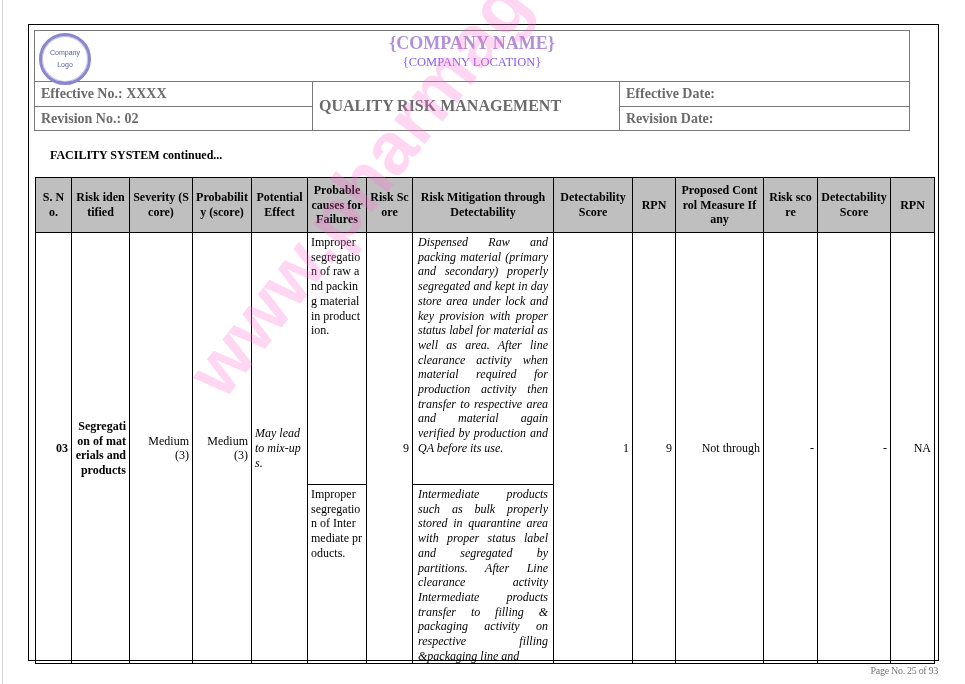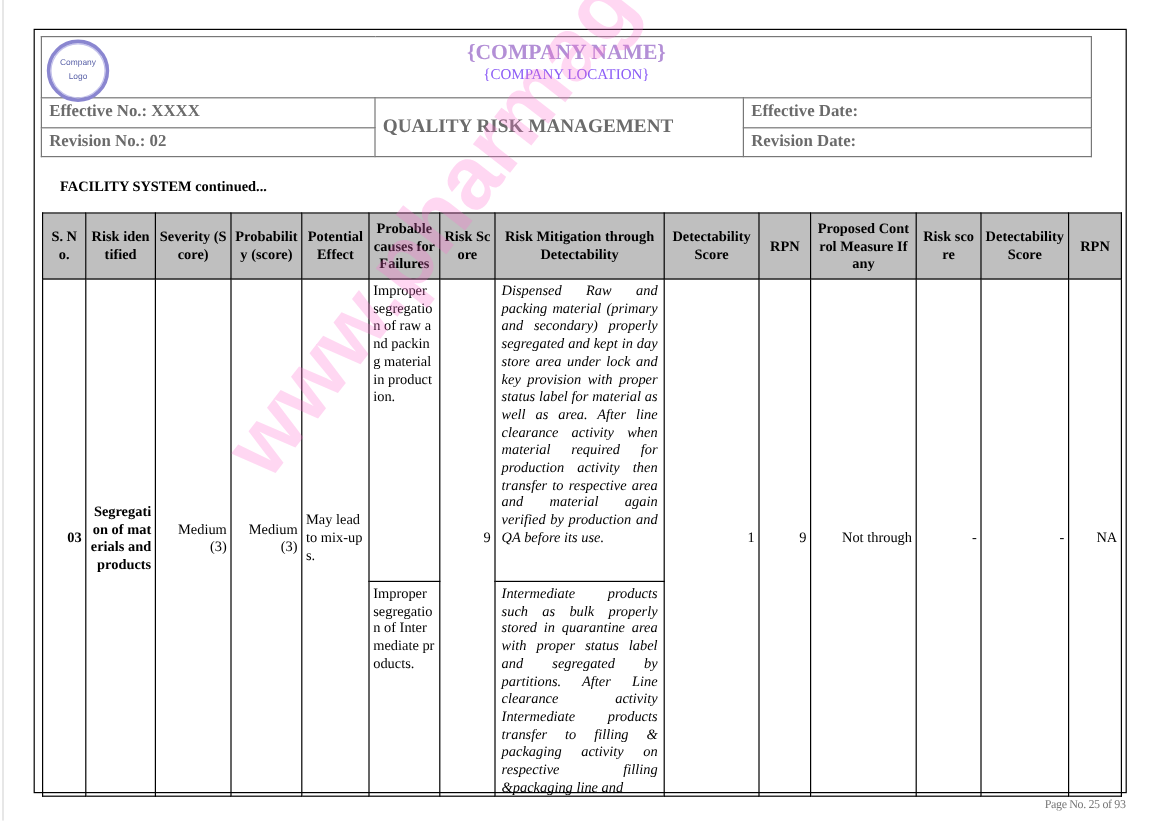--- a/index.html
+++ b/index.html
@@ -15,21 +15,21 @@
   .co-loc { position:absolute; left:0; right:0; top:24px; text-align:center; font-size:12.5px; color:#8b5cf6; font-weight:normal; }
   .title-cell { text-align:left; font-size:16px !important; }
   .section { position:absolute; left:50px; top:148px; font-size:12px; font-weight:bold; }
   table.qrm { position:absolute; left:35px; top:177px; border-collapse:collapse; table-layout:fixed; width:899px; }
   table.qrm th, table.qrm td { border:1px solid #000; font-size:12px; line-height:14.7px; padding:0 3px; vertical-align:middle; word-break:break-all; }
   table.qrm th { background:#bfbfbf; font-weight:bold; text-align:center; height:54px; }
   table.qrm td { text-align:right; }
   td.top { vertical-align:top !important; text-align:left !important; padding-top:2px !important; }
   td.just { text-align:justify !important; text-align-last:auto; word-break:normal !important; padding:2px 5px 0 5px !important;font-style:italic; }
   td.b { font-weight:bold; }
-  td.lft { text-align:left !important; }
+  td.lft { text-align:left !important;font-style:italic; }
   .footer-l { position:absolute; left:30px; top:690px; font-size:10px; color:#777; letter-spacing:-0.3px; }
   .footer-l u { text-decoration:underline; text-decoration-color:#3e5fc2; }
   .footer-r { position:absolute; right:27px; top:665px; font-size:10px; color:#777; letter-spacing:-0.3px;font-family:Liberation Serif, serif; }
   .watermark { position:absolute; left:170px; top:360px; font-family:"Liberation Sans", sans-serif; font-size:74px; font-weight:bold; color:rgba(255,110,210,0.28); transform:rotate(-52deg); transform-origin:left top; white-space:nowrap; pointer-events:none; }
 </style>
 </head>
 <body>
 
 <div class="leftrule"></div>
 <div class="page-border"></div>

